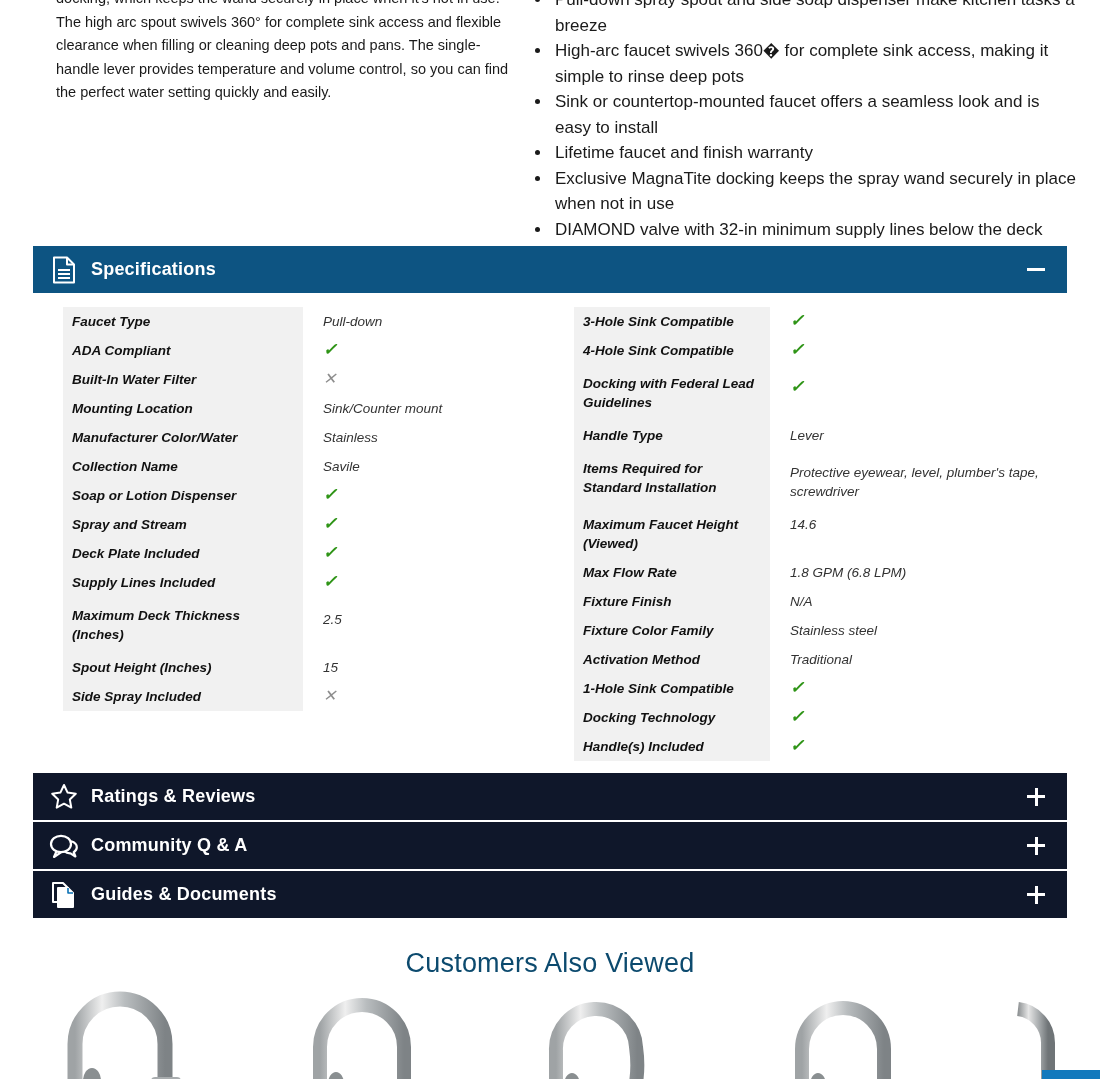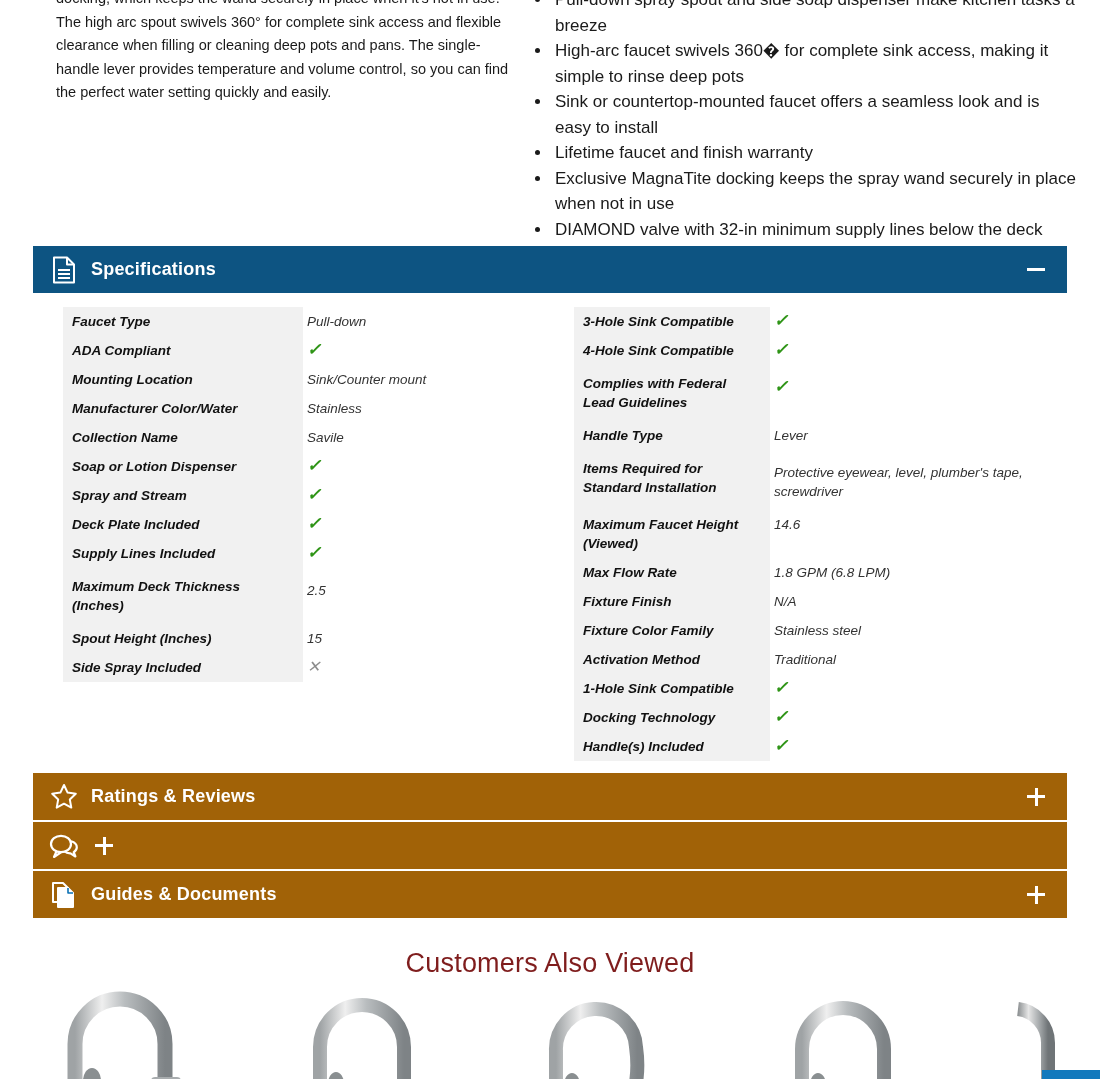--- a/index.html
+++ b/index.html
@@ -58,21 +58,21 @@
   .panel-header {
     height: 47px;
     display: flex;
     align-items: center;
     color: #ffffff;
     padding: 0 18px 0 14px;
     cursor: pointer;
     user-select: none;
   }
   .panel-header.dark { background: #0d5482; }
-  .panel-header.light { background: #a16207; }
+  .panel-header.light { background: #0f172a; }
 
   .panel-icon {
     width: 34px;
     height: 32px;
     display: flex;
     align-items: center;
     justify-content: center;
     flex: 0 0 auto;
     margin-right: 10px;
   }
@@ -127,21 +127,21 @@
     background: #f1f1f1;
     font-weight: bold;
     color: #111111;
     padding-left: 9px;
     padding-right: 12px;
     width: 240px;
   }
   .spec-col.right .spec-table td.k { width: 196px; }
   .spec-table td.v {
     color: #333333;
-    padding-left: 4px;
+    padding-left: 20px;
   }
   .spec-table tr.tall td { padding-top: 9px; padding-bottom: 9px; }
   .spec-table tr.tall td.v { padding-top: 13px; }
 
   .tick {
     color: #2e9416;
     font-size: 17px;
     font-weight: bold;
     line-height: 16px;
     display: inline-block;
@@ -154,21 +154,21 @@
   }
 
   
   .cav {
     margin-top: 30px;
     text-align: center;
   }
   .cav-title {
     font-size: 27px;
     font-weight: normal;
-    color: #7f1d1d;
+    color: #0c4a6e;
     letter-spacing: .2px;
     margin: 16px 0 10px 0;
   }
   .cav-strip {
     display: flex;
     justify-content: space-between;
     padding: 0 20px;
     position: relative;
     height: 110px;
     overflow: hidden;
@@ -233,20 +233,24 @@
           <tbody id="spec-left">
             <tr>
               <td class="k">Faucet Type</td>
               <td class="v">Pull-down</td>
             </tr>
             <tr>
               <td class="k">ADA Compliant</td>
               <td class="v"><span class="tick">✓</span></td>
             </tr>
             <tr>
+              <td class="k">Built-In Water Filter</td>
+              <td class="v"><span class="cross">✕</span></td>
+            </tr>
+            <tr>
               <td class="k">Mounting Location</td>
               <td class="v">Sink/Counter mount</td>
             </tr>
             <tr>
               <td class="k">Manufacturer Color/Water</td>
               <td class="v">Stainless</td>
             </tr>
             <tr>
               <td class="k">Collection Name</td>
               <td class="v">Savile</td>
@@ -287,21 +291,21 @@
           <tbody id="spec-right">
             <tr>
               <td class="k">3-Hole Sink Compatible</td>
               <td class="v"><span class="tick">✓</span></td>
             </tr>
             <tr>
               <td class="k">4-Hole Sink Compatible</td>
               <td class="v"><span class="tick">✓</span></td>
             </tr>
             <tr class="tall">
-              <td class="k">Complies with Federal Lead Guidelines</td>
+              <td class="k">Docking with Federal Lead Guidelines</td>
               <td class="v"><span class="tick">✓</span></td>
             </tr>
             <tr>
               <td class="k">Handle Type</td>
               <td class="v">Lever</td>
             </tr>
             <tr class="tall">
               <td class="k">Items Required for Standard Installation</td>
               <td class="v">Protective eyewear, level, plumber's tape, screwdriver</td>
             </tr>
@@ -358,20 +362,21 @@
   <div class="panel-gap"></div>
 
   <div class="panel-header light">
     <span class="panel-icon">
       <svg width="30" height="26" viewBox="0 0 30 26" fill="none">
         <ellipse cx="12" cy="11" rx="10" ry="8.2" stroke="#fff" stroke-width="2.2"></ellipse>
         <path d="M7.5 18.2L5 24l7-4.6" stroke="#fff" stroke-width="2.2" stroke-linejoin="round"></path>
         <path d="M22 8.2c3.4.9 5.8 3.3 5.8 6.1 0 2-1.2 3.8-3.1 4.9l1.7 4.3-4.9-3.2c-2.5.1-4.8-.8-6.2-2.3" stroke="#fff" stroke-width="2.2" stroke-linejoin="round"></path>
       </svg>
     </span>
+    <span class="panel-title">Community Q &amp; A</span>
     <span class="panel-toggle">
       <span class="bar-h"></span>
         <span class="bar-v"></span>
     </span>
   </div>
 
   <div class="panel-gap"></div>
 
   <div class="panel-header light">
     <span class="panel-icon">

